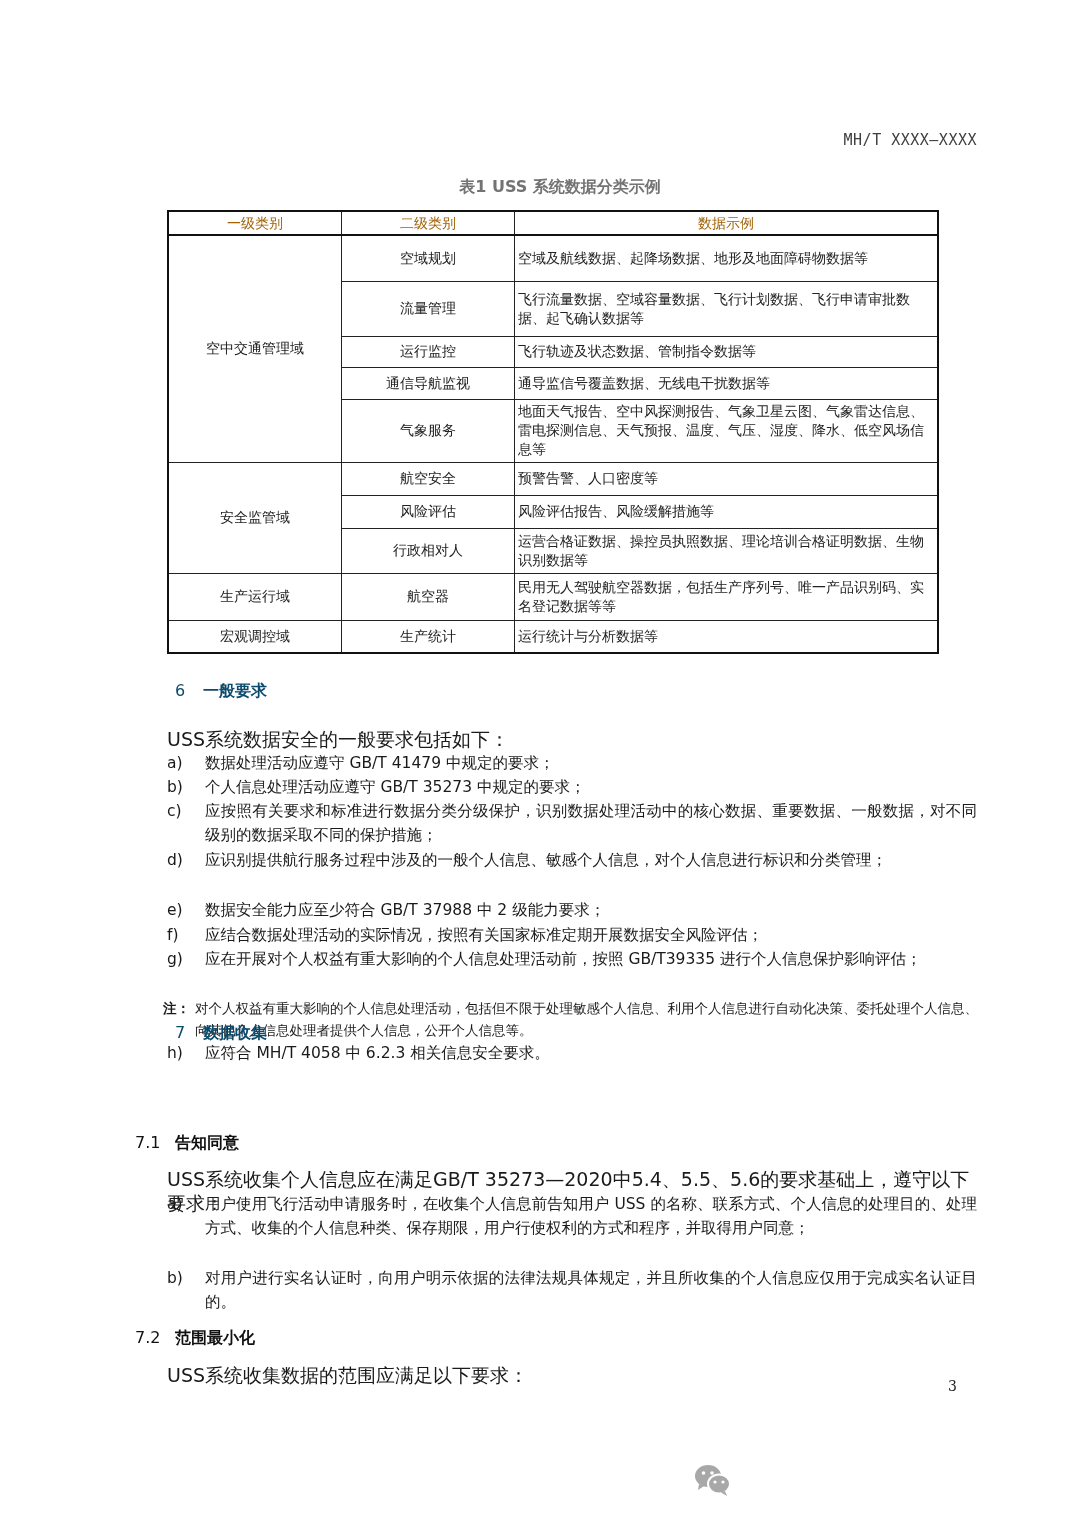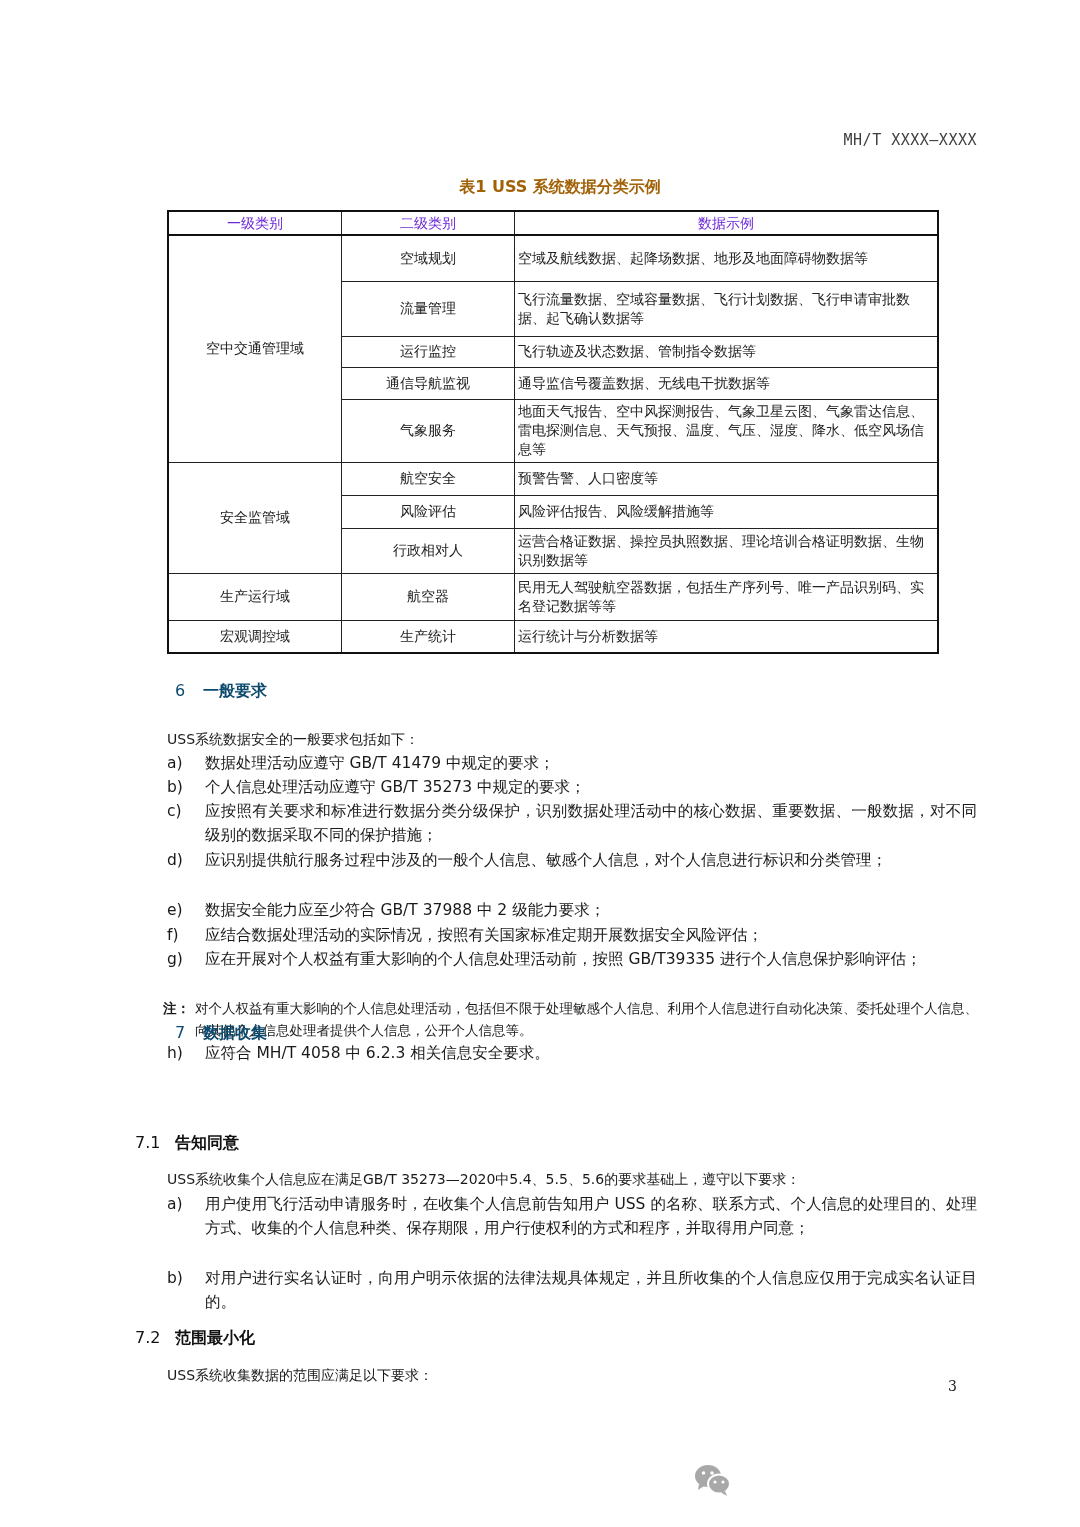--- a/index.html
+++ b/index.html
@@ -30,21 +30,21 @@
       letter-spacing: 0.5px;
       color: #404040;
     }
     .table-caption {
       position: absolute;
       left: 0; right: 0;
       top: 177px;
       text-align: center;
       font-size: 16px;
       font-weight: bold;
-      color: #a16207;
+      color: #737373;
       padding-left: 40px;
     }
     table.data-table {
       position: absolute;
       left: 167px;
       top: 210px;
       width: 772px;
       border-collapse: collapse;
       border: 2px solid #111;
       font-size: 14px;
@@ -55,21 +55,21 @@
       border: 1px solid #222;
       text-align: center;
       vertical-align: middle;
       padding: 0 3px;
       line-height: 19px;
       font-weight: normal;
     }
     table.data-table thead th {
       height: 22px;
       border-bottom: 2px solid #111;
-      color: #6d28d9;
+      color: #a16207;
     }
     table.data-table td.l1 { width: 166px; }
     table.data-table td.l2 { width: 166px; }
     table.data-table td.ex { text-align: left; }
     .h1 {
       position: absolute;
       left: 129px;
       font-size: 16px;
       font-weight: bold;
       color: #0c4a6e;
@@ -80,21 +80,21 @@
       position: absolute;
       left: 135px;
       font-size: 16px;
       font-weight: bold;
       color: #111;
     }
     .h2 .num { display: inline-block; width: 40px; font-weight: normal; }
     .para {
       position: absolute;
       left: 167px;
-      font-size: 14px;
+      font-size: 19px;
       line-height: 24px;
     }
     .item {
       position: absolute;
       left: 167px;
       width: 810px;
       font-size: 15.5px;
       line-height: 24px;
     }
     .item .marker {

